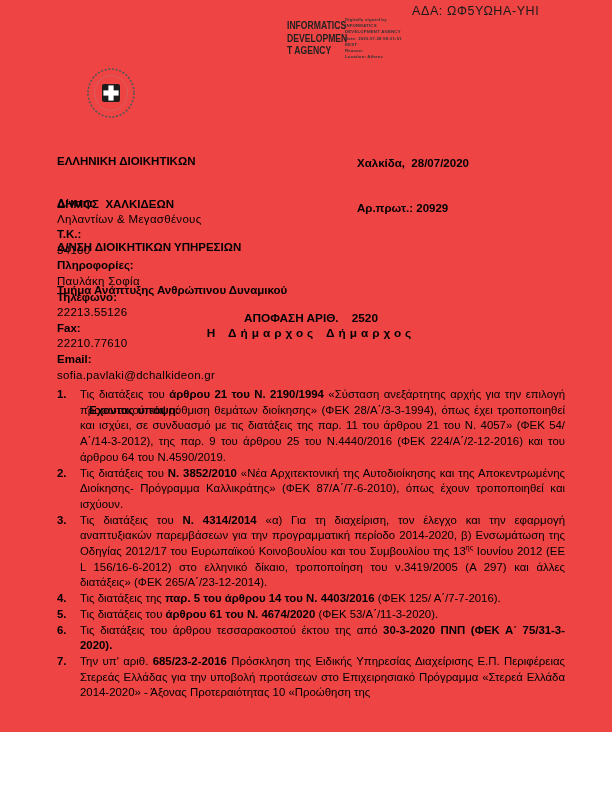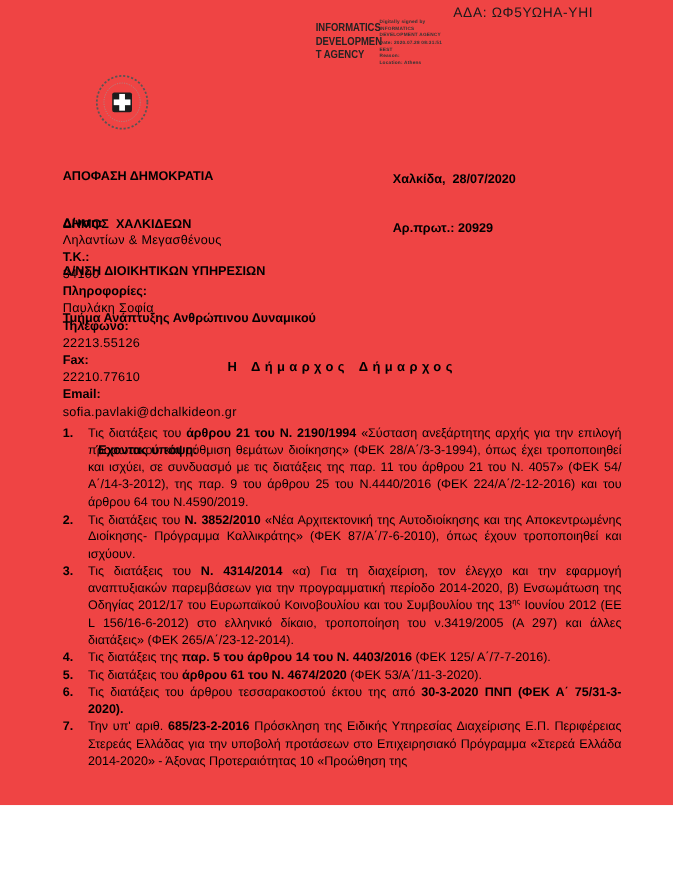--- a/index.html
+++ b/index.html
@@ -96,21 +96,21 @@
     <svg width="50" height="52" viewBox="0 0 50 52">
       <ellipse cx="25" cy="26" rx="23" ry="24" fill="none" stroke="#555" stroke-width="1.6" stroke-dasharray="2 1.7"></ellipse>
       <ellipse cx="25" cy="26" rx="16.5" ry="17.5" fill="none" stroke="#999" stroke-width="0.7" stroke-dasharray="1 1.2"></ellipse>
       <rect x="16" y="17" width="18" height="18" rx="2" fill="#1c1c1c"></rect>
       <rect x="22.4" y="18.4" width="5.2" height="15.2" fill="#ffffff"></rect>
       <rect x="17.4" y="23.4" width="15.2" height="5.2" fill="#ffffff"></rect>
     </svg>
   </div>
 
   <div class="org">
-    <div>ΑΠΟΦΑΣΗ ΔΗΜΟΚΡΑΤΙΑ</div>
+    <div>ΕΛΛΗΝΙΚΗ ΔΙΟΙΚΗΤΙΚΩΝ</div>
     <div>ΔΗΜΟΣ  ΧΑΛΚΙΔΕΩΝ</div>
     <div>Δ/ΝΣΗ ΔΙΟΙΚΗΤΙΚΩΝ ΥΠΗΡΕΣΙΩΝ</div>
     <div>Τμήμα Ανάπτυξης Ανθρώπινου Δυναμικού</div>
   </div>
 
   <div class="dateblock">
     <div>Χαλκίδα,  28/07/2020</div>
     <div>Αρ.πρωτ.: 20929</div>
   </div>
 
@@ -134,20 +134,21 @@
       <div class="row">
         <div class="lab">Fax:</div>
         <div class="val">22210.77610</div>
       </div>
       <div class="row">
         <div class="lab">Email:</div>
         <div class="val">sofia.pavlaki@dchalkideon.gr</div>
       </div>
     </div>
 
+  <div class="title1">ΑΠΟΦΑΣΗ ΑΡΙΘ.    2520</div>
   <div class="title2">Η Δήμαρχος Δήμαρχος</div>
 
   <div class="having">Έχοντας υπόψη:</div>
 
   <div class="list" id="legal-list">
       <div class="li"><span class="num">1.</span><span><span>Τις διατάξεις του </span><span style="font-weight: bold;">άρθρου 21 του Ν. 2190/1994</span><span> «Σύσταση ανεξάρτητης αρχής για την επιλογή προσωπικού και ρύθμιση θεμάτων διοίκησης» (ΦΕΚ 28/Α΄/3-3-1994), όπως έχει τροποποιηθεί και ισχύει, σε συνδυασμό με τις διατάξεις της παρ. 11 του άρθρου 21 του Ν. 4057» (ΦΕΚ 54/Α΄/14-3-2012), της  παρ. 9 του άρθρου 25 του Ν.4440/2016 (ΦΕΚ 224/Α΄/2-12-2016) και του άρθρου 64 του Ν.4590/2019.</span></span></div>
       <div class="li"><span class="num">2.</span><span><span>Τις διατάξεις του </span><span style="font-weight: bold;">Ν. 3852/2010</span><span> «Νέα Αρχιτεκτονική της Αυτοδιοίκησης και της Αποκεντρωμένης Διοίκησης- Πρόγραμμα Καλλικράτης» (ΦΕΚ 87/Α΄/7-6-2010), όπως έχουν τροποποιηθεί και ισχύουν.</span></span></div>
       <div class="li"><span class="num">3.</span><span><span>Τις διατάξεις του </span><span style="font-weight: bold;">Ν. 4314/2014</span><span> «α) Για τη διαχείριση, τον έλεγχο και την εφαρμογή αναπτυξιακών παρεμβάσεων για την προγραμματική περίοδο 2014-2020, β) Ενσωμάτωση της Οδηγίας 2012/17 του Ευρωπαϊκού Κοινοβουλίου και του Συμβουλίου της 13</span><sup>ης</sup><span> Ιουνίου 2012 (ΕΕ L 156/16-6-2012) στο ελληνικό δίκαιο, τροποποίηση του ν.3419/2005 (Α 297) και άλλες διατάξεις» (ΦΕΚ 265/Α΄/23-12-2014).</span></span></div>
       <div class="li"><span class="num">4.</span><span><span>Τις διατάξεις της </span><span style="font-weight: bold;">παρ. 5 του άρθρου 14 του Ν. 4403/2016</span><span> (ΦΕΚ 125/ Α΄/7-7-2016).</span></span></div>
       <div class="li"><span class="num">5.</span><span><span>Τις διατάξεις του </span><span style="font-weight: bold;">άρθρου 61 του Ν. 4674/2020</span><span> (ΦΕΚ 53/Α΄/11-3-2020).</span></span></div>

